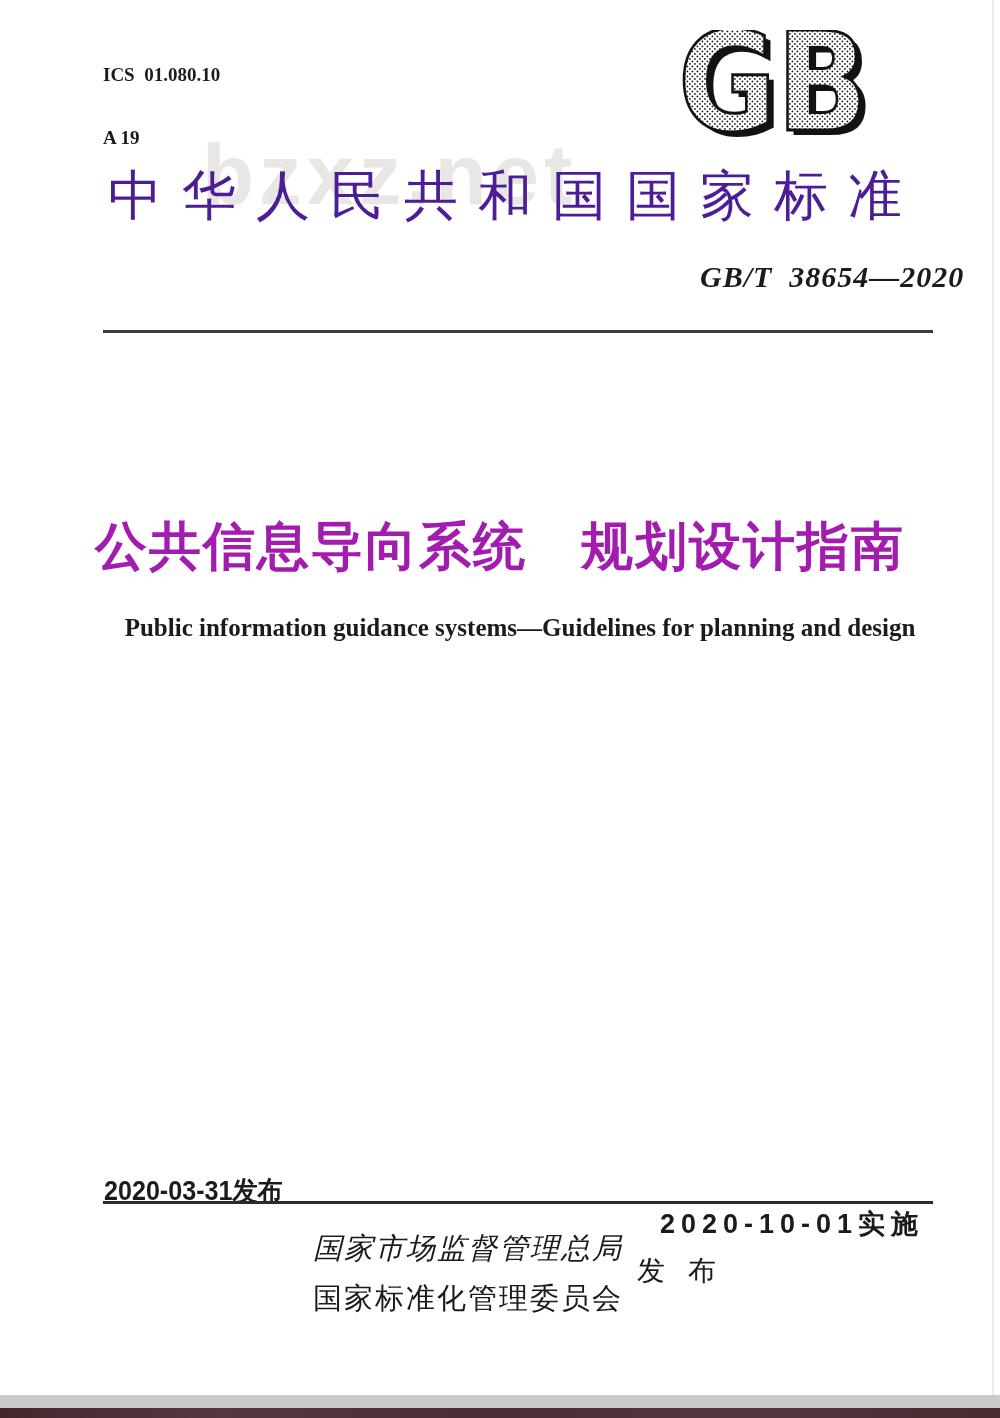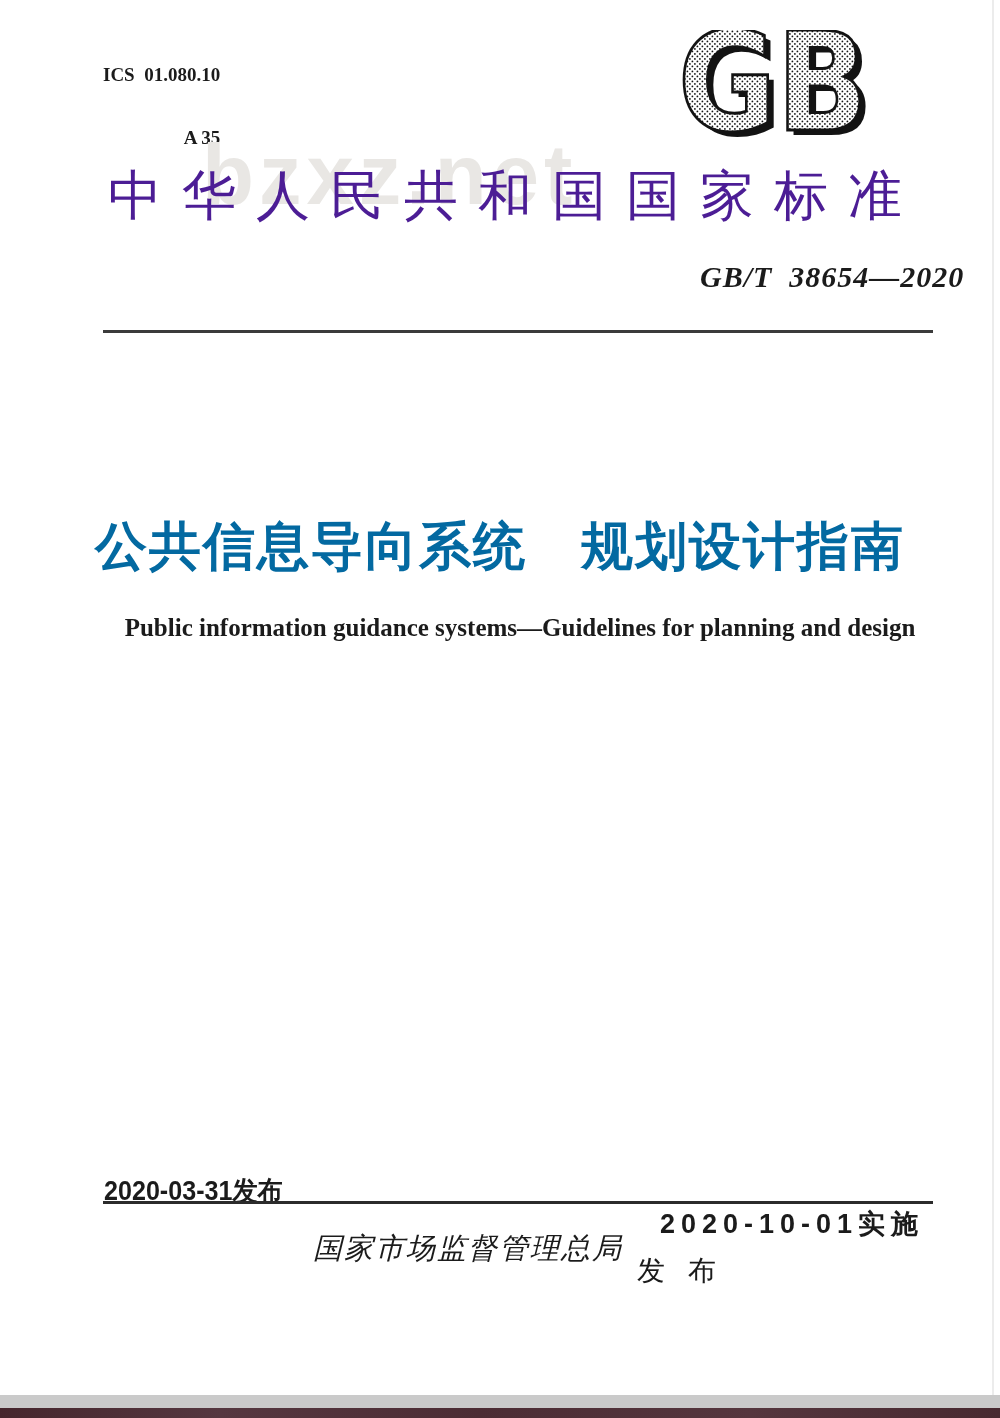--- a/index.html
+++ b/index.html
@@ -2,21 +2,21 @@
 <html><head>
 <meta charset="utf-8">
 <style>
   html,body{margin:0;padding:0;background:#ffffff;}
   .page{
     position:relative;width:1000px;height:1418px;background:#ffffff;
     overflow:hidden;color:#1b1b1b;
     font-family:"Liberation Serif", serif;
   }
   
-  .ics-block{position:absolute;left:103px;top:22px;font-weight:bold;font-size:19px;line-height:21px;white-space:pre;text-align:right;}
+  .ics-block{position:absolute;left:103px;top:22px;font-weight:bold;font-size:19px;line-height:21px;white-space:pre;}
   
   .gb-logo{position:absolute;left:676px;top:30px;}
   
   .watermark{
     position:absolute;left:202px;top:126px;z-index:0;
     font-family:Liberation Sans, sans-serif;font-weight:bold;font-size:85px;
     letter-spacing:5px;color:#e9e7e4;white-space:nowrap;
   }
   
   .national-title{
@@ -25,21 +25,21 @@
   }
   .standard-code{
     position:absolute;left:700px;top:260px;
     font-weight:bold;font-size:30px;white-space:pre;letter-spacing:1px;font-style:italic;
   }
   .top-rule{position:absolute;left:103px;top:330px;width:830px;height:3px;background:#3b3b3b;}
   
   .title-zh{
     position:absolute;left:0;top:512px;width:1000px;text-align:center;
     font-family:"Liberation Sans", sans-serif;font-weight:bold;font-size:52px;
-    letter-spacing:2px;color:#0369a1;white-space:nowrap;
+    letter-spacing:2px;color:#a21caf;white-space:nowrap;
   }
   .title-en{
     position:absolute;left:0;top:614px;width:1000px;text-align:center;
     font-weight:bold;font-size:25px;color:#1b1b1b;margin-left:20px;
   }
   
   .date-issued{
     position:absolute;left:104px;top:1173px;
     font-family:"Liberation Sans", sans-serif;font-weight:bold;font-size:27px;
     transform:scaleX(0.93);transform-origin:left center;white-space:nowrap;
@@ -62,21 +62,21 @@
     background:linear-gradient(90deg,#46262d 0%,#553740 22%,#4c2c34 48%,#55363e 75%,#482930 100%);
   }
 </style>
 </head>
 <body>
 
 <div class="page">
 
   <div class="ics-block">
     <div>ICS  01.080.10</div>
-    <div>A 35</div>
+    <div>A 19</div>
   </div>
 
   <svg class="gb-logo" width="200" height="108" viewBox="0 0 200 108" aria-hidden="true">
     <defs>
       <pattern id="halftone" width="5" height="5" patternUnits="userSpaceOnUse">
         <rect width="5" height="5" fill="#ffffff"></rect>
         <circle cx="1.4" cy="1.4" r="0.9" fill="#141414"></circle>
         <circle cx="3.9" cy="3.9" r="0.9" fill="#141414"></circle>
       </pattern>
     </defs>
@@ -99,20 +99,21 @@
   <div class="title-en">Public information guidance systems—Guidelines for planning and design</div>
 
   <div class="date-issued">2020-03-31发布</div>
 
   <div class="date-implemented">2020-10-01实施</div>
 
   <div class="bottom-rule"></div>
 
   <div class="issuer-1">国家市场监督管理总局</div>
 
+  <div class="issuer-2">国家标准化管理委员会</div>
 
   <div class="publish-label">发 布</div>
 
   <div class="edge-line-right"></div>
   <div class="strip-gray"></div>
   <div class="strip-maroon"></div>
 
 </div>
 
 </body></html>

